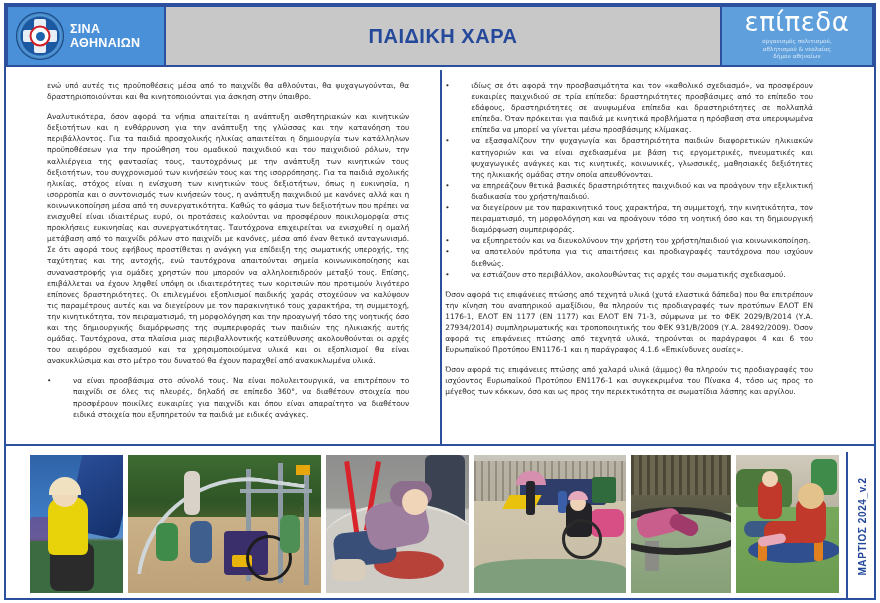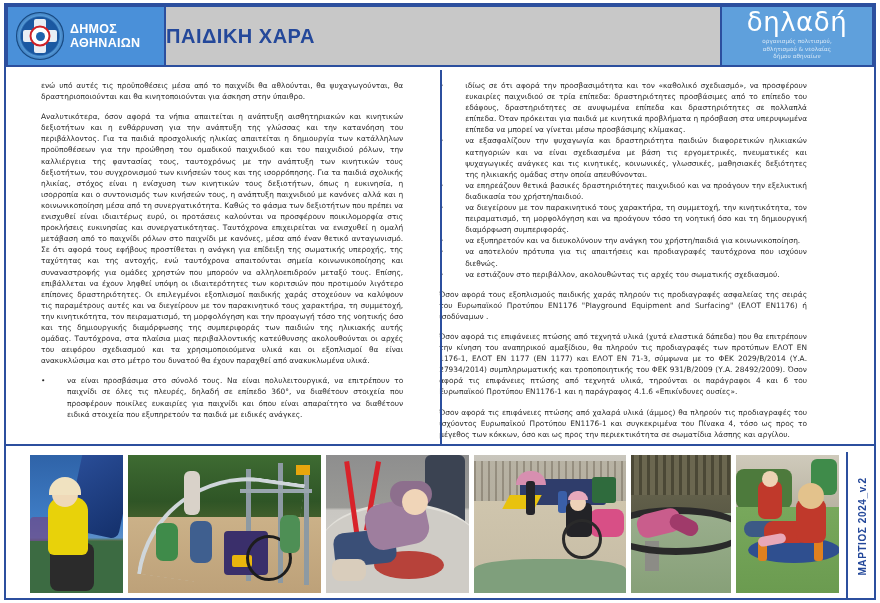--- a/index.html
+++ b/index.html
@@ -113,21 +113,21 @@
   }
   .header-center {
     flex: 1 1 auto;
     background: #c8c8c8;
     border-top: 2px solid #2c4f9e;
     border-bottom: 2px solid #2c4f9e;
     border-right: 2px solid #2c4f9e;
     box-sizing: border-box;
     display: flex;
     align-items: center;
-    justify-content: flex-start;
+    justify-content: center;
     gap: 4px;
   }
   .hdr-title {
     color: #24489a;
     font-weight: bold;
     font-size: 20px;
     letter-spacing: 0.5px;
     font-family: "Liberation Sans", sans-serif;
     white-space: nowrap;
   }
@@ -171,21 +171,21 @@
     font-size: 5.6px;
     line-height: 7.5px;
     text-align: center;
     margin-top: 3px;
     letter-spacing: 0.1px;
     font-family: "DejaVu Sans", sans-serif;
   }
   
   .content {
     position: absolute;
-    left: 17px;
+    left: 23px;
     top: 72px;
     width: 816px;
     height: 372px;
     display: flex;
     box-sizing: border-box;
   }
   .col {
     box-sizing: border-box;
     font-family: "DejaVu Sans", sans-serif;
     color: #2b2b2b;
@@ -373,31 +373,31 @@
 
   <div class="page-frame"></div>
 
   <div class="header">
 
     <div class="header-left">
       <div class="crest">
         <div class="crest-center"></div>
       </div>
       <div>
-        <div class="muni-name">ΔΗΜΟΣ</div>
+        <div class="muni-name">ΣΙΝΑ</div>
         <div class="muni-name">ΑΘΗΝΑΙΩΝ</div>
       </div>
     </div>
 
     <div class="header-center">
       <div class="hdr-title">ΠΑΙΔΙΚΗ ΧΑΡΑ</div>
     </div>
 
     <div class="header-right">
-      <div class="opanda-logo">δηλαδή</div>
+      <div class="opanda-logo">επίπεδα</div>
       <div class="opanda-sub">
         <div>οργανισμός πολιτισμού,</div>
         <div>αθλητισμού &amp; νεολαίας</div>
         <div>δήμου αθηναίων</div>
       </div>
     </div>
   </div>
 
   <div class="content">
 
@@ -422,32 +422,31 @@
       <div class="bullet-row">
         <div class="dot">•</div>
         <div class="btxt">να επηρεάζουν θετικά βασικές δραστηριότητες παιχνιδιού και να προάγουν την εξελικτική διαδικασία του χρήστη/παιδιού.</div>
       </div>
       <div class="bullet-row">
         <div class="dot">•</div>
         <div class="btxt">να διεγείρουν με τον παρακινητικό τους χαρακτήρα, τη συμμετοχή, την κινητικότητα, τον πειραματισμό, τη μορφολόγηση και να προάγουν τόσο τη νοητική όσο και τη δημιουργική διαμόρφωση συμπεριφοράς.</div>
       </div>
       <div class="bullet-row">
         <div class="dot">•</div>
-        <div class="btxt">να εξυπηρετούν και να διευκολύνουν την ανάγκη του χρήστη/παιδιά για κοινωνικοποίηση.</div>
+        <div class="btxt">να εξυπηρετούν και να διευκολύνουν την χρήστη του χρήστη/παιδιού για κοινωνικοποίηση.</div>
       </div>
       <div class="bullet-row">
         <div class="dot">•</div>
         <div class="btxt">να αποτελούν πρότυπα για τις απαιτήσεις και προδιαγραφές ταυτόχρονα που ισχύουν διεθνώς.</div>
       </div>
       <div class="bullet-row">
         <div class="dot">•</div>
         <div class="btxt">να εστιάζουν στο περιβάλλον, ακολουθώντας τις αρχές του σωματικής σχεδιασμού.</div>
       </div>
       <div class="gap"></div>
-      <p>Όσον αφορά τους εξοπλισμούς παιδικής χαράς πληρούν τις προδιαγραφές ασφαλείας της σειράς του Ευρωπαϊκού Προτύπου EN1176 "Playground Equipment and Surfacing" (ΕΛΟΤ EN1176) ή ισοδύναμων .</p>
       <p>Όσον αφορά τις επιφάνειες πτώσης από τεχνητά υλικά (χυτά ελαστικά δάπεδα) που θα επιτρέπουν την κίνηση του αναπηρικού αμαξίδιου, θα πληρούν τις προδιαγραφές των προτύπων ΕΛΟΤ ΕΝ 1176-1, ΕΛΟΤ ΕΝ 1177 (ΕΝ 1177) και ΕΛΟΤ ΕΝ 71-3, σύμφωνα με το ΦΕΚ 2029/Β/2014 (Υ.Α. 27934/2014) συμπληρωματικής και τροποποιητικής του ΦΕΚ 931/Β/2009 (Υ.Α. 28492/2009). Όσον αφορά τις επιφάνειες πτώσης από τεχνητά υλικά, τηρούνται οι παράγραφοι 4 και 6 του Ευρωπαϊκού Προτύπου ΕΝ1176-1 και η παράγραφος 4.1.6 «Επικίνδυνες ουσίες».</p>
       <p>Όσον αφορά τις επιφάνειες πτώσης από χαλαρά υλικά (άμμος) θα πληρούν τις προδιαγραφές του ισχύοντος Ευρωπαϊκού Προτύπου ΕΝ1176-1 και συγκεκριμένα του Πίνακα 4, τόσο ως προς το μέγεθος των κόκκων, όσο και ως προς την περιεκτικότητα σε σωματίδια λάσπης και αργίλου.</p>
     </div>
   </div>
 
   <div class="divider-v"></div>
   <div class="divider-h"></div>
 
   <div class="photos">
 

